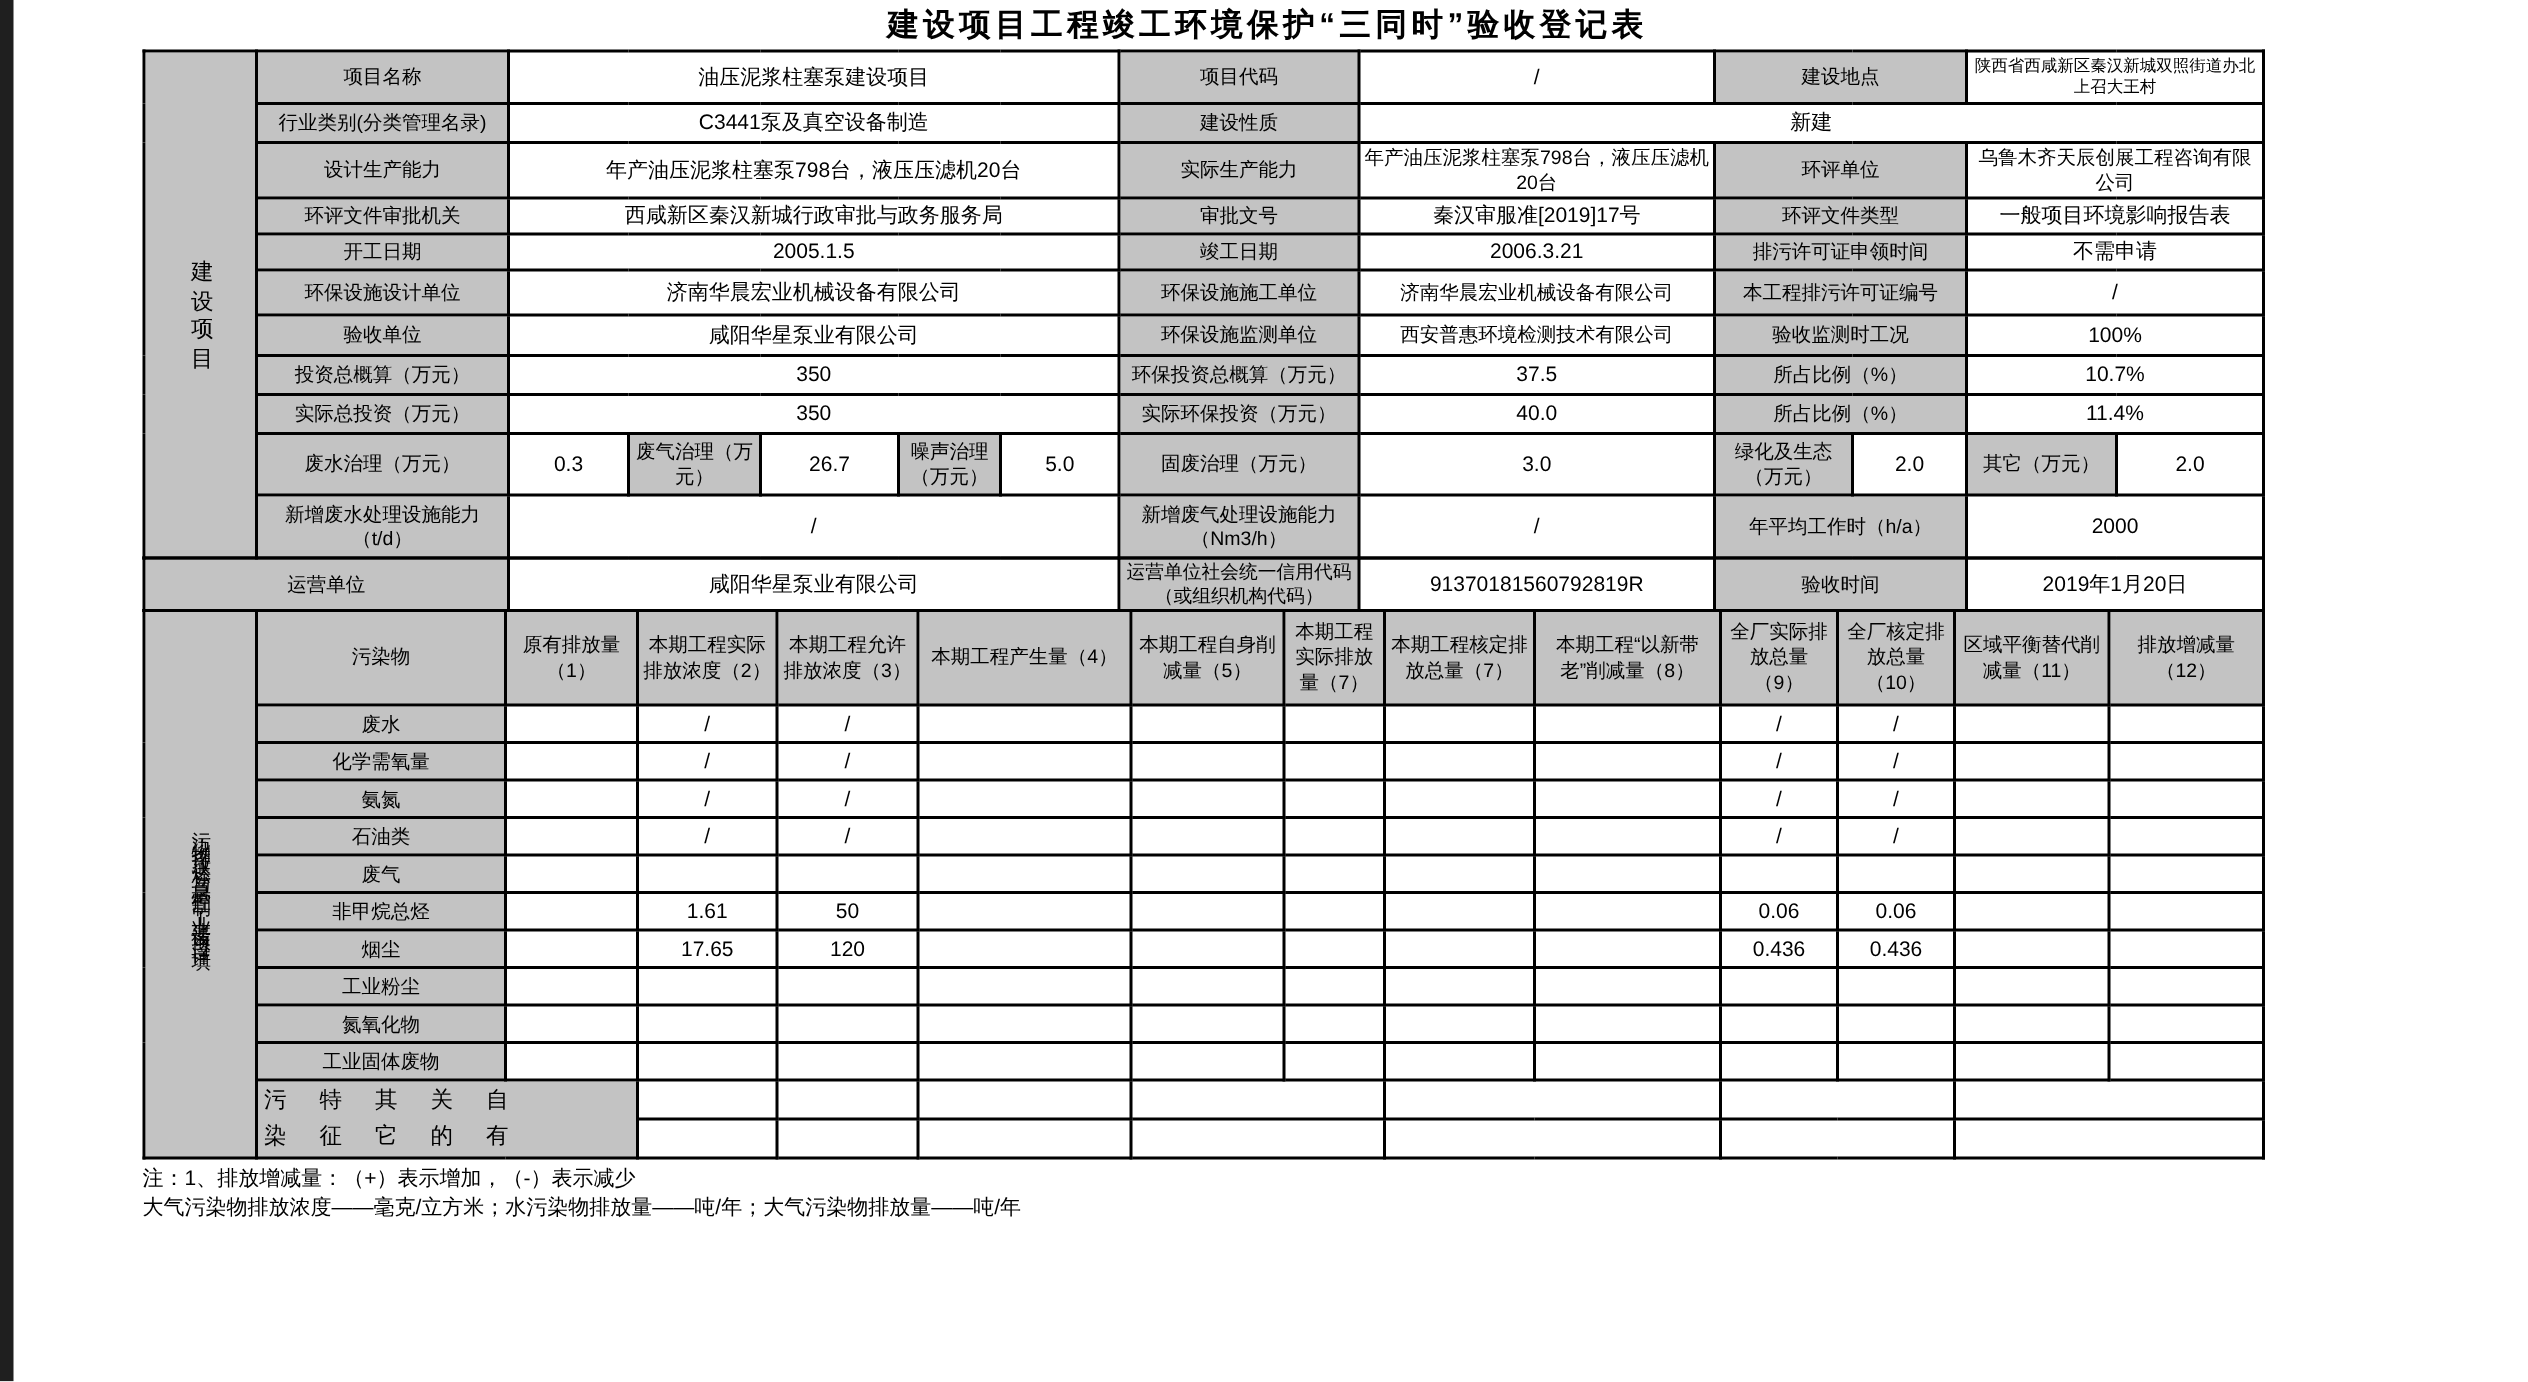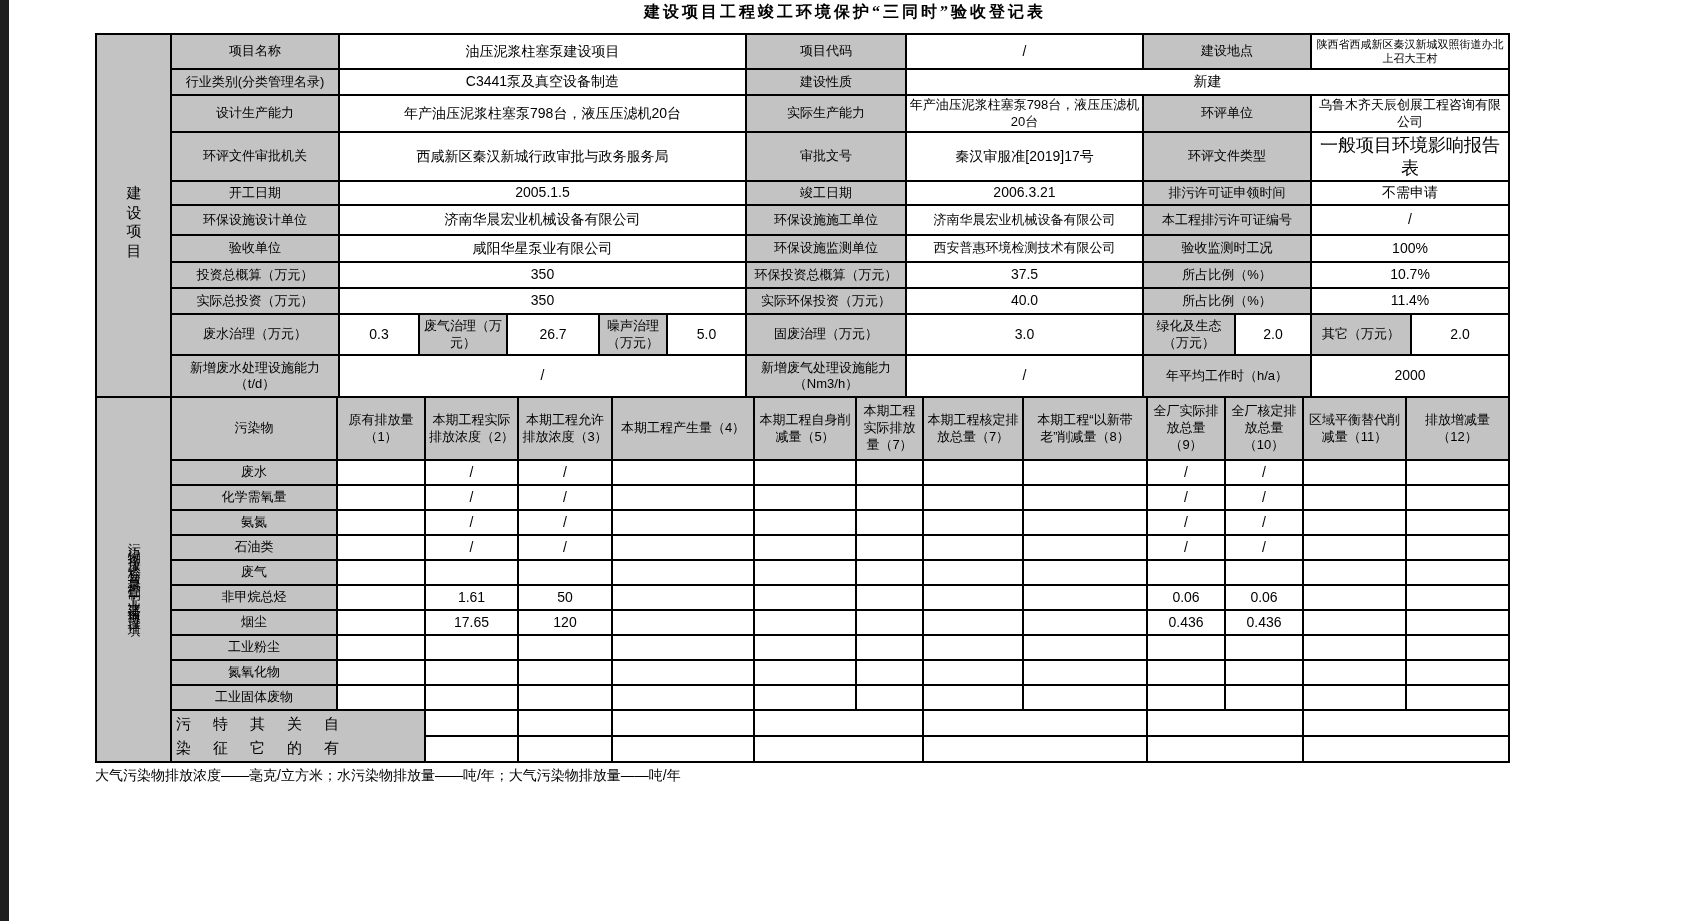--- a/index.html
+++ b/index.html
@@ -1,20 +1,20 @@
 <!DOCTYPE html>
 <html><head>
 <meta charset="utf-8">
 <style>
   html,body{margin:0;padding:0;background:#fff;}
   .page{position:relative;width:1685px;height:921px;background:#fff;overflow:hidden;
         font-family:"Liberation Sans","DejaVu Sans",sans-serif;color:#000;}
   .scan-edge{position:absolute;left:0;top:0;width:9px;height:921px;background:#1f1f1f;}
   .title{position:absolute;left:95px;top:2px;width:1500px;text-align:center;
-         font-size:16px;font-weight:bold;letter-spacing:3px;font-family:Liberation Serif, serif;}
+         font-size:21px;font-weight:bold;letter-spacing:3px;}
   .content{position:absolute;left:95px;top:33px;width:1413px;}
   table{border-collapse:collapse;table-layout:fixed;width:1413px;}
   table+table{margin-top:-2px;}
   td{border:2px solid #000;font-size:13px;text-align:center;vertical-align:middle;
      padding:1px 2px;overflow:hidden;line-height:1.25;}
   .lab{background:#c3c3c3;}
   .val{background:#fff;font-size:14px;}
   .left{text-align:center;}
   td.side{background:#c3c3c3;text-align:center;vertical-align:middle;}
   .vert{writing-mode:vertical-lr;text-orientation:upright;display:inline-block;}
@@ -78,21 +78,21 @@
           <td class="val" style="font-size:13px">年产油压泥浆柱塞泵798台，液压压滤机20台</td>
           <td class="lab" colspan="2">环评单位</td>
           <td class="val" colspan="2" style="font-size:13px">乌鲁木齐天辰创展工程咨询有限公司</td>
         </tr>
         <tr class="h20">
           <td class="lab">环评文件审批机关</td>
           <td class="val" colspan="5">西咸新区秦汉新城行政审批与政务服务局</td>
           <td class="lab">审批文号</td>
           <td class="val">秦汉审服准[2019]17号</td>
           <td class="lab" colspan="2">环评文件类型</td>
-          <td class="val" colspan="2" style="font-size:18px">一般项目环境影响报告表</td>
+          <td class="val" colspan="2" style="font-size:14px">一般项目环境影响报告表</td>
         </tr>
         <tr class="h20">
           <td class="lab">开工日期</td>
           <td class="val" colspan="5">2005.1.5</td>
           <td class="lab">竣工日期</td>
           <td class="val">2006.3.21</td>
           <td class="lab" colspan="2">排污许可证申领时间</td>
           <td class="val" colspan="2">不需申请</td>
         </tr>
         <tr class="h26">
@@ -145,20 +145,40 @@
           <td class="lab">新增废水处理设施能力（t/d）</td>
           <td class="val" colspan="5">/</td>
           <td class="lab">新增废气处理设施能力（Nm3/h）</td>
           <td class="val">/</td>
           <td class="lab" colspan="2">年平均工作时（h/a）</td>
           <td class="val" colspan="2">2000</td>
         </tr>
       </tbody>
     </table>
 
+    <table>
+      <colgroup>
+          <col style="width:243px">
+          <col style="width:407px">
+          <col style="width:160px">
+                <col style="width:237px">
+          <col style="width:168px">
+          <col style="width:198px">
+        </colgroup>
+      <tbody>
+        <tr class="h28">
+          <td class="lab">运营单位</td>
+          <td class="val">咸阳华星泵业有限公司</td>
+          <td class="lab" style="font-size:12.5px">运营单位社会统一信用代码（或组织机构代码）</td>
+          <td class="val">91370181560792819R</td>
+          <td class="lab">验收时间</td>
+          <td class="val">2019年1月20日</td>
+        </tr>
+      </tbody>
+    </table>
 
     <table>
       <colgroup>
           <col style="width:75px">
           <col style="width:166px">
           <col style="width:88px">
           <col style="width:93px">
                 <col style="width:94px">
           <col style="width:142px">
           <col style="width:102px">
@@ -381,17 +401,18 @@
           <td class="val"></td>
           <td class="val" colspan="2"></td>
           <td class="val" colspan="2"></td>
           <td class="val" colspan="2"></td>
           <td class="val" colspan="2"></td>
         </tr>
       </tbody>
     </table>
 
     <div class="notes">
+      <div>注：1、排放增减量：（+）表示增加，（-）表示减少</div>
       <div>大气污染物排放浓度——毫克/立方米；水污染物排放量——吨/年；大气污染物排放量——吨/年</div>
     </div>
 
   </div>
 </div>
 
 </body></html>

